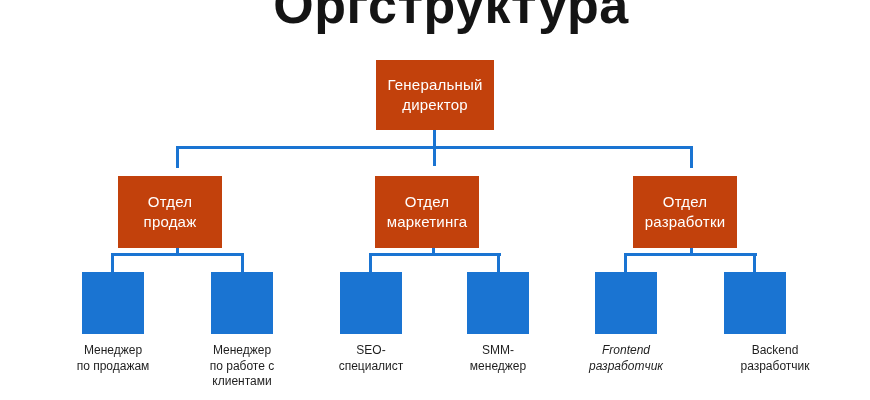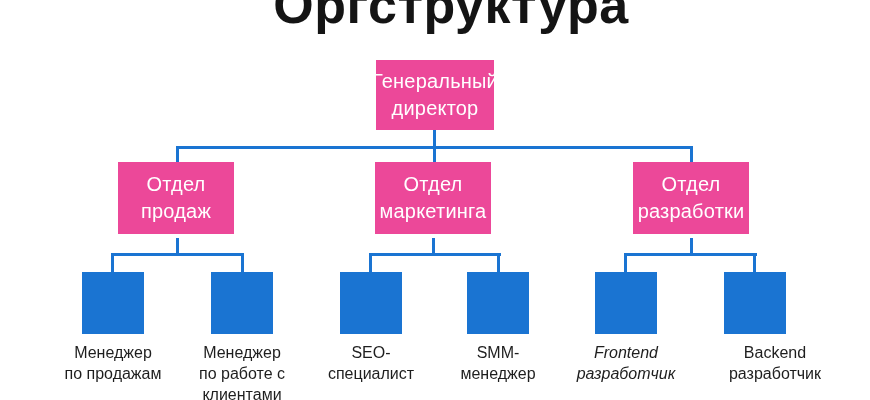--- a/index.html
+++ b/index.html
@@ -21,34 +21,34 @@
     margin: 0;
     text-align: center;
     font-size: 52px;
     line-height: 1.25;
     font-weight: 800;
     letter-spacing: 0.5px;
     color: #141414;
   }
   .node {
     position: absolute;
-    background: #ec4899;
+    background: #c2410c;
     color: #ffffff;
     display: flex;
     align-items: center;
     justify-content: center;
     text-align: center;
     white-space: pre-line;
-    font-size: 20px;
+    font-size: 15px;
     font-weight: 500;
     line-height: 1.35;
     letter-spacing: 0.2px;
   }
   .root-box { left: 376px; top: 60px; width: 118px; height: 70px; }
-  .dept-box { top: 162px; width: 116px; height: 72px; }
+  .dept-box { top: 176px; width: 104px; height: 72px; }
   .dept-sales     { left: 118px; }
   .dept-marketing { left: 375px; }
   .dept-dev       { left: 633px; }
   .leaf {
     position: absolute;
     top: 272px;
     width: 62px;
     height: 62px;
     background: #1a74d2;
   }
@@ -57,21 +57,21 @@
   .leaf-3 { left: 340px; }
   .leaf-4 { left: 467px; }
   .leaf-5 { left: 595px; }
   .leaf-6 { left: 724px; }
   .leaf-label {
     position: absolute;
     top: 343px;
     width: 150px;
     text-align: center;
     white-space: pre-line;
-    font-size: 16px;
+    font-size: 12px;
     font-weight: 500;
     line-height: 1.3;
     color: #1e1e1e;
   }
   .lbl-1 { left: 38px; }
   .lbl-2 { left: 167px; }
   .lbl-3 { left: 296px; }
   .lbl-4 { left: 423px; }
   .lbl-5 { left: 551px; font-style: italic; }
   .lbl-6 { left: 700px; text-align: center; }

